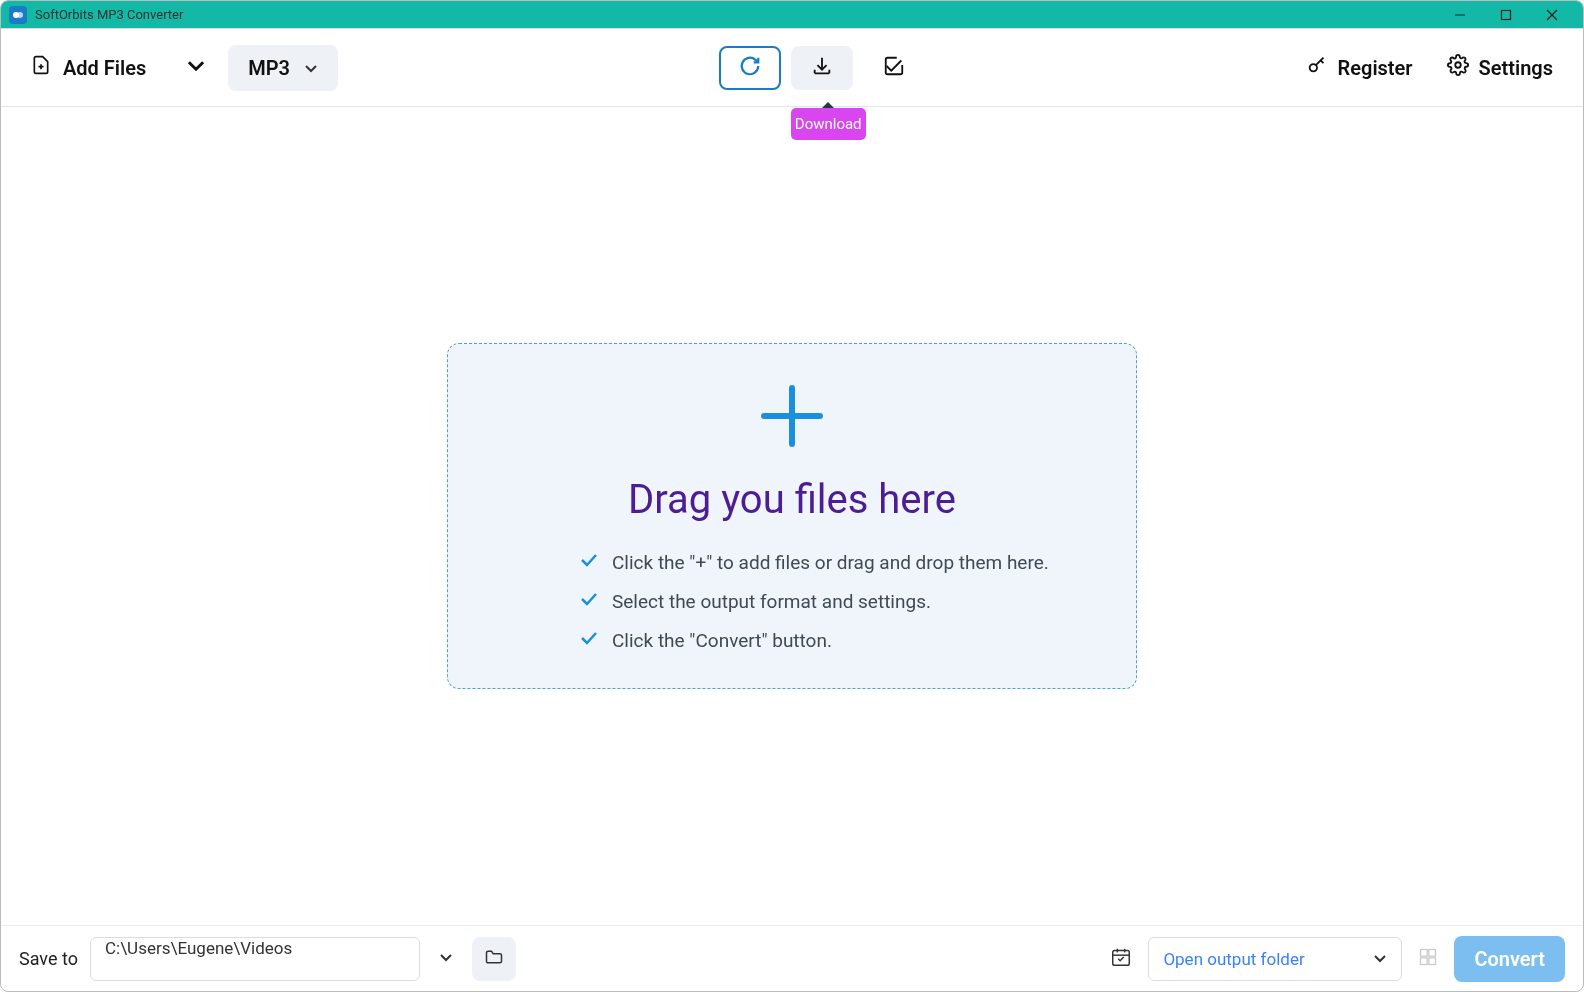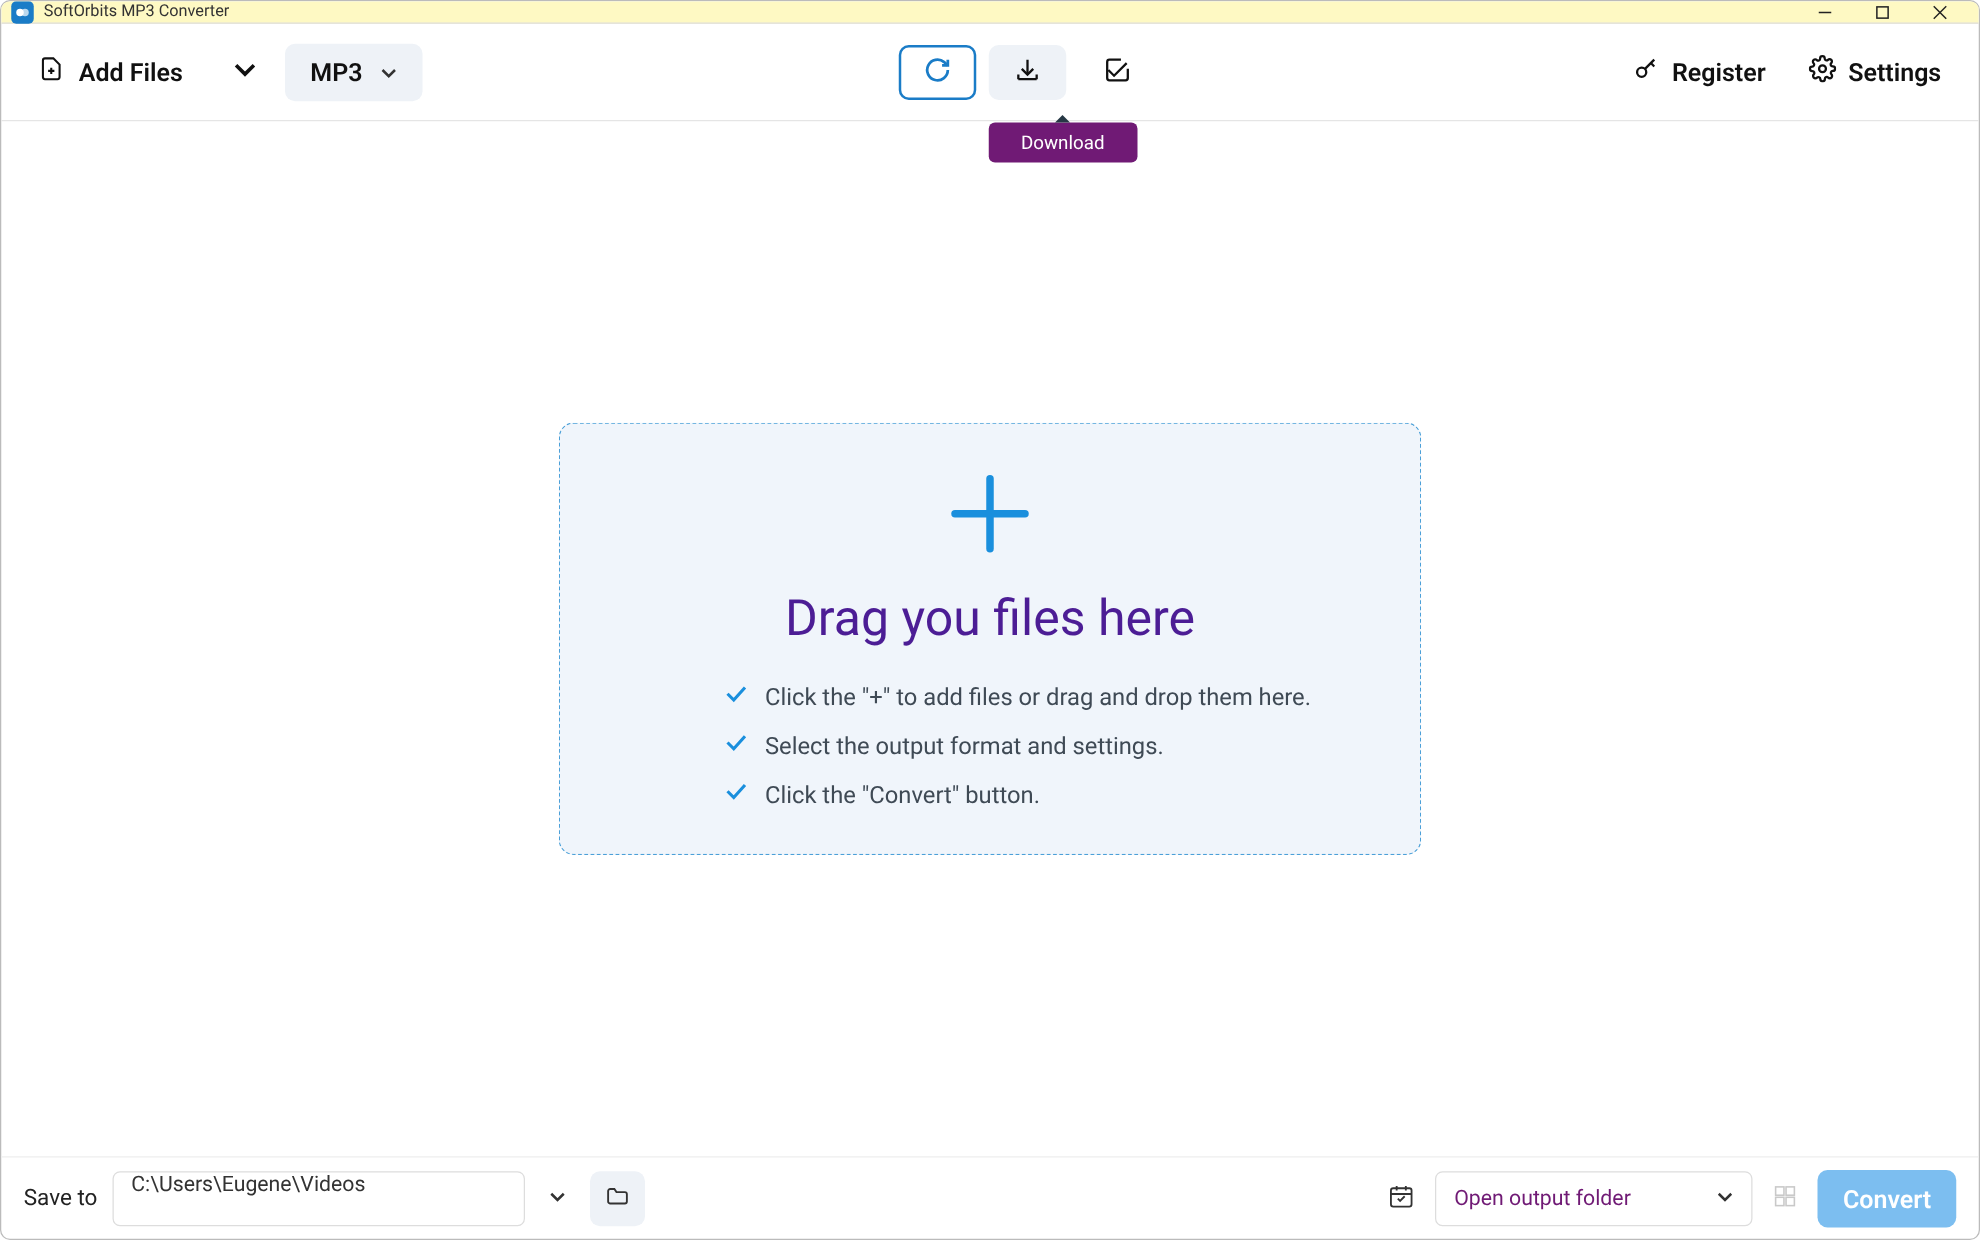--- a/index.html
+++ b/index.html
@@ -13,22 +13,22 @@
       height: 992px;
       background: #fff;
       display: flex;
       flex-direction: column;
       border: 1px solid #bbb;
       border-radius: 8px;
       overflow: hidden;
     }
     
     .titlebar {
-      height: 18px;
-      background: #fef9c3;
+      height: 28px;
+      background: #14b8a6;
       border-bottom: 1px solid #ddd;
       display: flex;
       align-items: center;
       padding: 0 8px;
       justify-content: space-between;
     }
     .titlebar-icon {
       width: 18px;
       height: 18px;
       background: #1a7cc7;
@@ -123,24 +123,24 @@
     .download-btn {
       background: #eef2f7;
     }
     .download-btn svg { width: 22px; height: 22px; stroke: #111; stroke-width: 2; fill: none; }
     .check-btn svg { width: 22px; height: 22px; stroke: #111; stroke-width: 2; fill: none; }
 
     .tooltip {
       position: absolute;
       top: 62px;
       left: 72px;
-      background: #701a75;
+      background: #d946ef;
       color: #fff;
       font-size: 15px;
-      padding: 7px 26px;
+      padding: 7px 4px;
       border-radius: 5px;
       white-space: nowrap;
     }
     .tooltip::before {
       content: "";
       position: absolute;
       top: -6px;
       left: 50%;
       transform: translateX(-50%);
       border-left: 6px solid transparent;
@@ -262,21 +262,21 @@
     .date-btn svg { width: 22px; height: 22px; stroke: #333; stroke-width: 1.6; fill: none; }
     .open-folder-select {
       border: 1px solid #ddd;
       border-radius: 6px;
       height: 44px;
       width: 254px;
       display: flex;
       align-items: center;
       padding: 0 14px;
       font-size: 17px;
-      color: #701a75;
+      color: #3b82f6;
       justify-content: space-between;
       cursor: pointer;
     }
     .grid-toggle {
       width: 28px;
       display: flex;
       align-items: center;
       justify-content: center;
       opacity: 0.35;
     }

